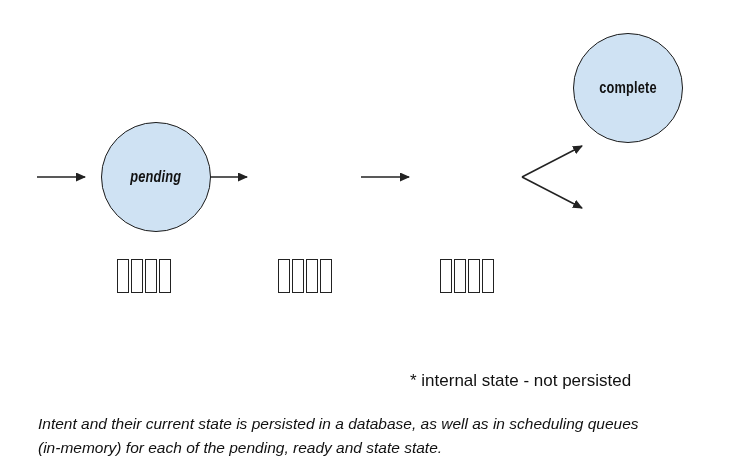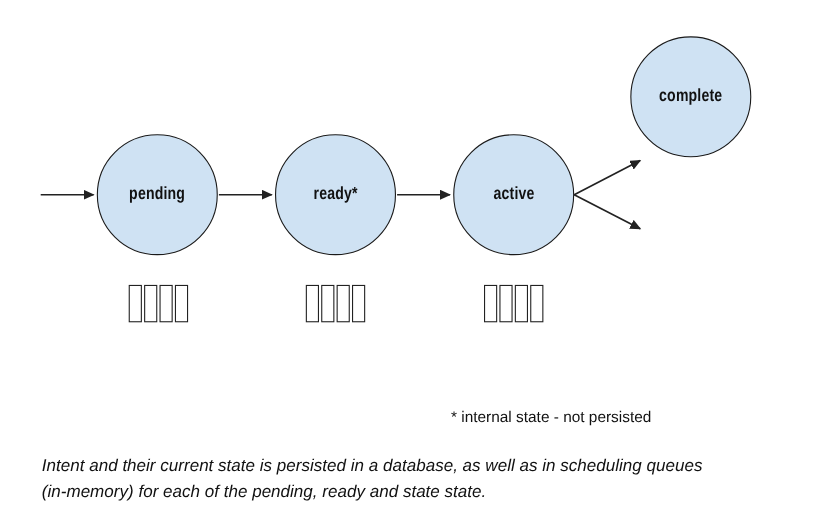--- a/index.html
+++ b/index.html
@@ -40,21 +40,21 @@
     gap:2px;
   }
   .queue .cell{
     width:10px;height:32px;
     border:1px solid var(--line);
     background:#ffffff;
   }
   .footnote{
     position:absolute;
     left:410px;top:371px;
-    font-size:14px;
+    font-size:17px;
     color:var(--text);
     white-space:nowrap;
   }
   .caption{
     position:absolute;
     left:38px;top:412px;
     font-size:15.5px;
     font-style:italic;
     line-height:24px;
     color:var(--text);
@@ -72,28 +72,22 @@
         <path d="M0,0 L10,4.5 L0,9 z" fill="#222222"></path>
       </marker>
     </defs>
     <line x1="37" y1="177" x2="85" y2="177" stroke="#222222" stroke-width="1.5" marker-end="url(#ah)"></line>
     <line x1="199" y1="177" x2="247" y2="177" stroke="#222222" stroke-width="1.5" marker-end="url(#ah)"></line>
     <line x1="361" y1="177" x2="409" y2="177" stroke="#222222" stroke-width="1.5" marker-end="url(#ah)"></line>
     <line x1="522" y1="177" x2="582" y2="146" stroke="#222222" stroke-width="1.5" marker-end="url(#ah)"></line>
     <line x1="522" y1="177" x2="582" y2="208" stroke="#222222" stroke-width="1.5" marker-end="url(#ah)"></line>
   </svg>
 
-  <div class="state" style="left:88px;top:122px;">
+  <div class="state" style="left:101px;top:122px;font-style:italic;">
     <span class="label">pending</span>
-  </div>
-  <div class="state" style="left:250px;top:122px;">
-    <span class="label">ready*</span>
-  </div>
-  <div class="state" style="left:412px;top:122px;">
-    <span class="label">active</span>
   </div>
   <div class="state" style="left:573px;top:33px;">
     <span class="label">complete</span>
   </div>
 
   <div class="queue" style="left:117px;top:259px;">
     <span class="cell"></span>
       <span class="cell"></span>
       <span class="cell"></span>
       <span class="cell"></span>

